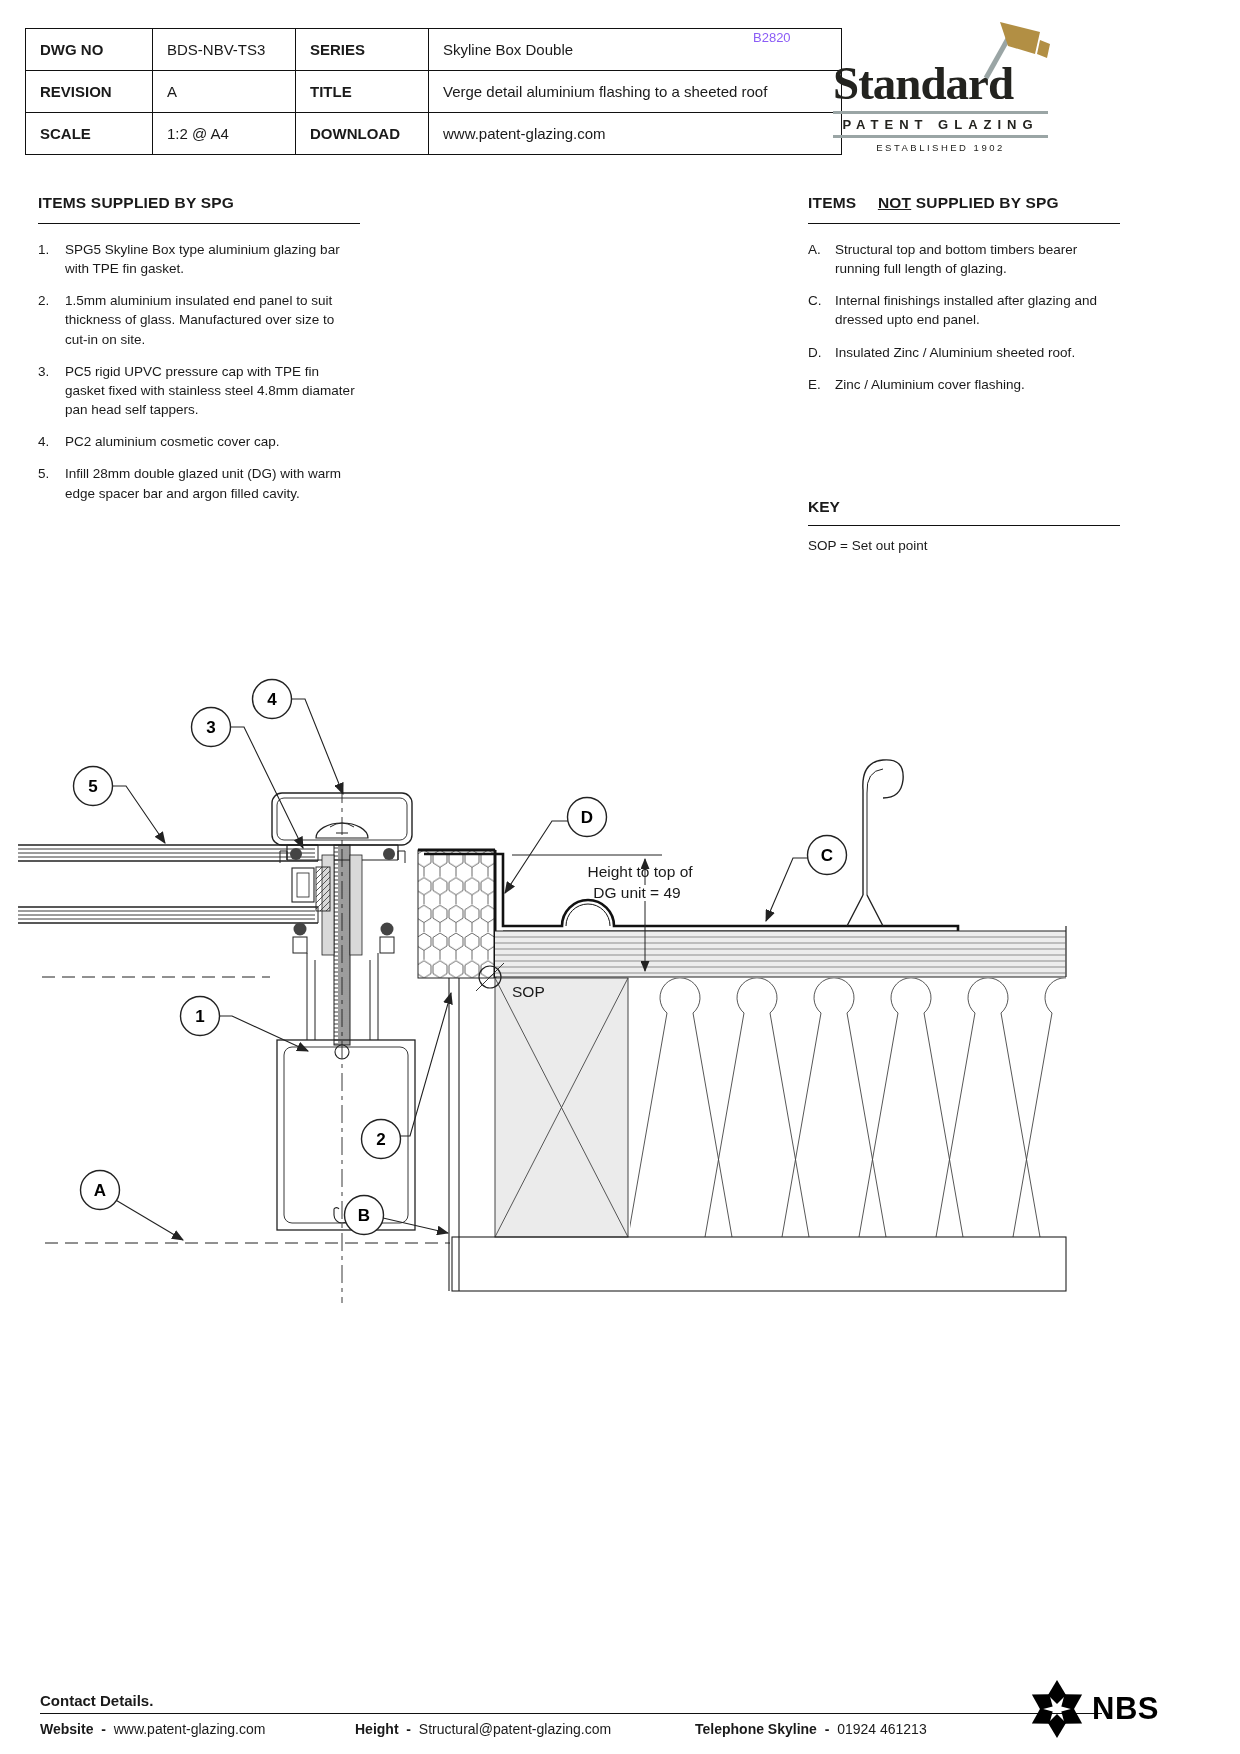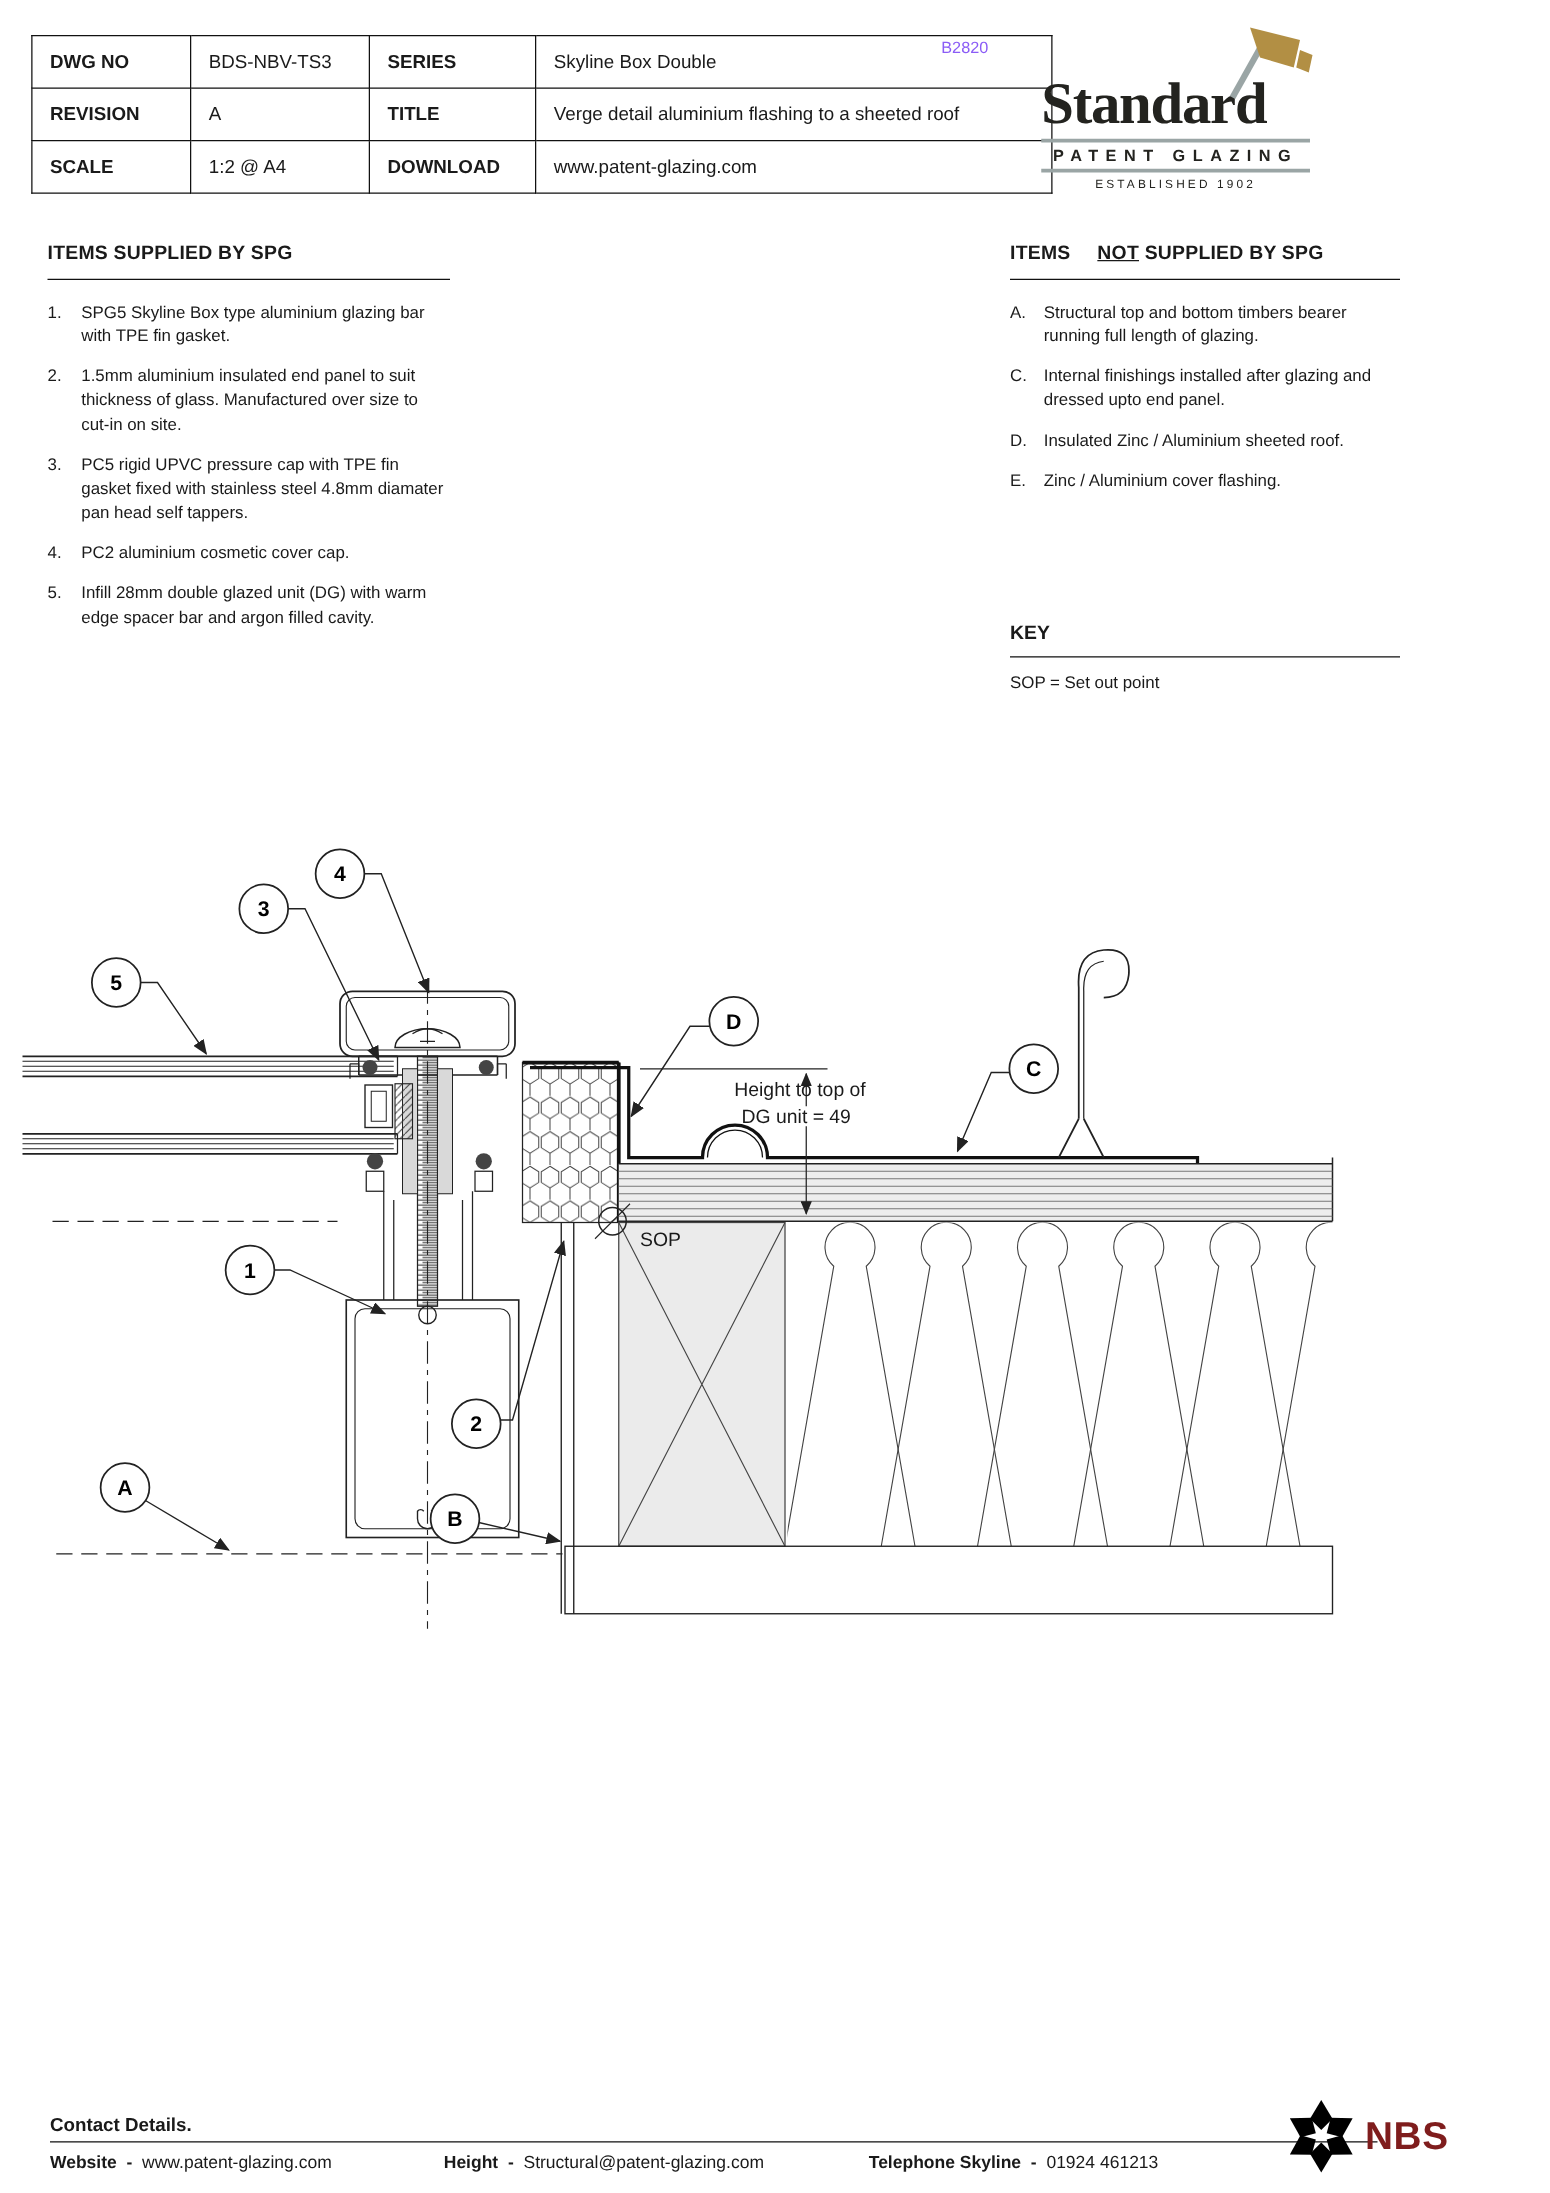--- a/index.html
+++ b/index.html
@@ -35,21 +35,21 @@
   .keyblk .rule{border-top:1.6px solid #111;margin-top:9px;margin-bottom:12px;}
   
   .draw{position:absolute;left:0;top:655px;}
   
   .foot-hd{position:absolute;left:40px;top:1692px;font-size:15px;font-weight:bold;}
   .foot-rule{position:absolute;left:40px;top:1713px;width:1062px;border-top:1.7px solid #111;}
   .foot-item{position:absolute;top:1721px;font-size:14px;}
   .foot-item b{font-weight:bold;}
   .fi1{left:40px;text-align:right;} .fi2{left:355px;} .fi3{left:695px;}
   .nbs{position:absolute;left:1028px;top:1678px;display:flex;align-items:center;}
-  .nbs .nbs-txt{font-size:31px;font-weight:bold;color:#7f1d1d;margin-left:6px;letter-spacing:.5px;}
+  .nbs .nbs-txt{font-size:31px;font-weight:bold;color:#000000;margin-left:6px;letter-spacing:.5px;}
 </style>
 </head>
 <body>
 
 <div class="page">
 
   <table class="tb">
     <tbody>
         <tr>
       <td class="lab">DWG NO</td>

